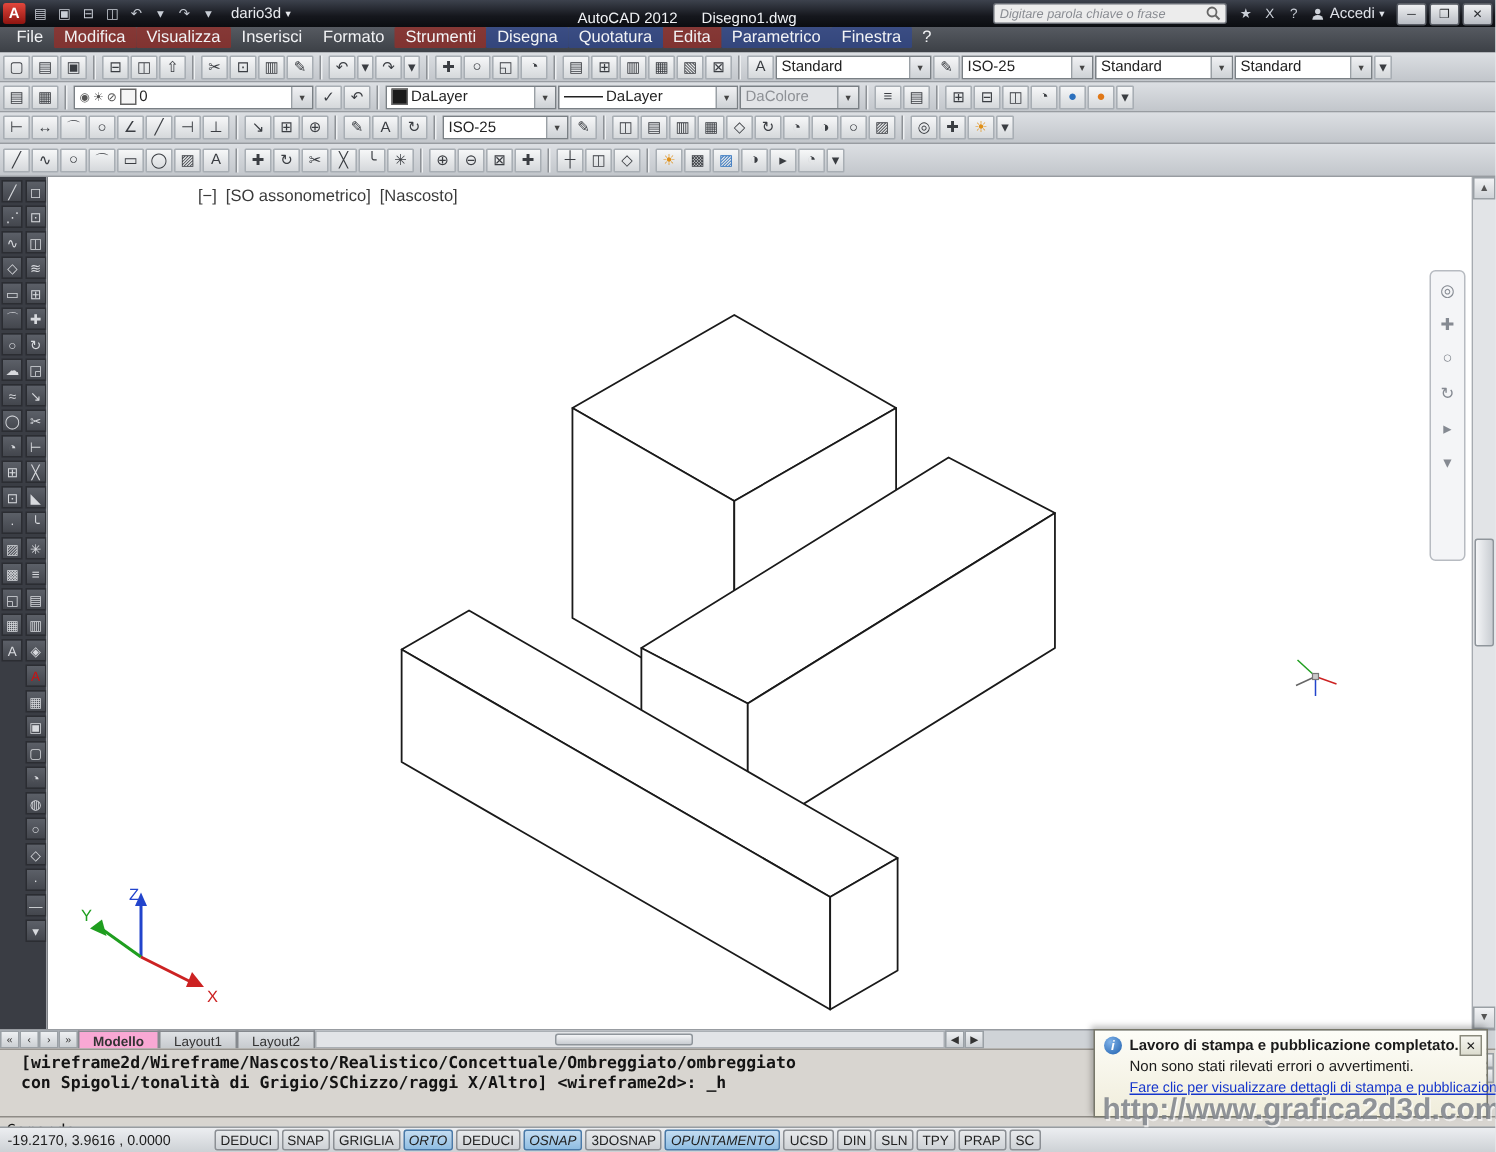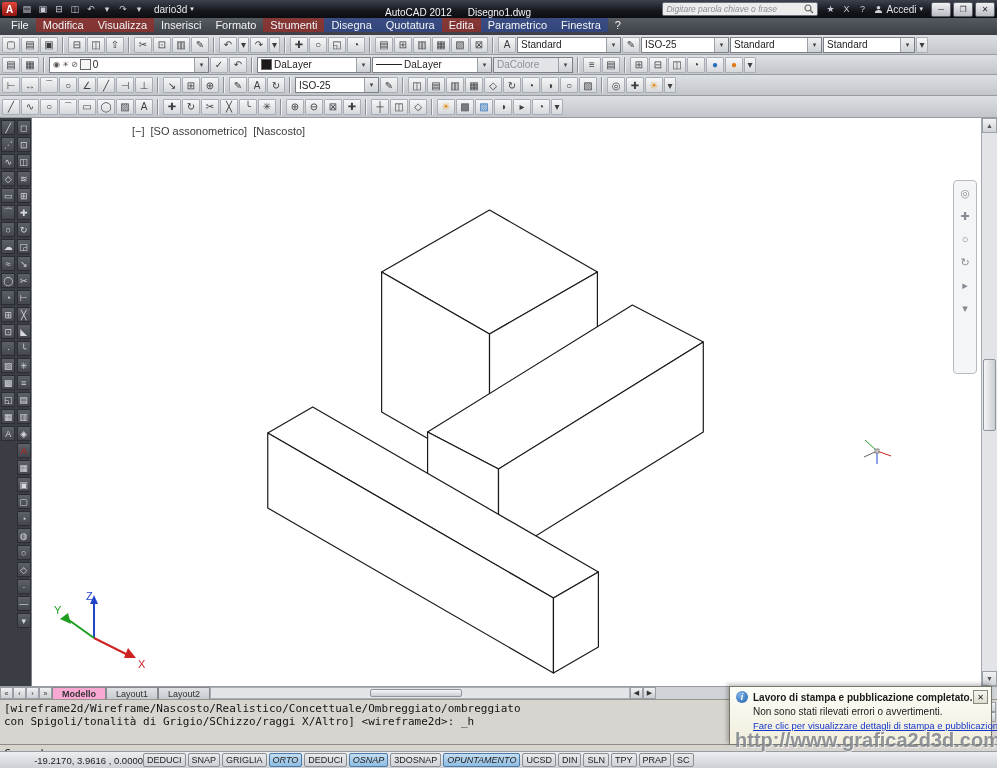--- a/index.html
+++ b/index.html
@@ -74,29 +74,29 @@
     background:linear-gradient(#eef0f2,#ccd0d4);font-size:7px;box-sizing:border-box;}
   .tab{padding:0 9px;display:flex;align-items:center;border:1px solid #85898e;border-bottom:none;
     background:linear-gradient(#dfe2e5,#c6cace);box-sizing:border-box;}
   .tab.active{background:#f9a8d4;font-weight:bold;}
   .hscroll{flex:0 0 420px;position:relative;background:#e2e4e7;border:1px solid #aaafb4;box-sizing:border-box;}
   .hthumb{position:absolute;top:1px;bottom:1px;left:38%;width:90px;background:linear-gradient(#f4f5f7,#c9cdd2);
     border:1px solid #8f959b;border-radius:2px;}
   
   .command{position:absolute;top:699px;left:0;width:997px;height:52px;background:#d8d5d0;
     border-top:1px solid #97948f;font-family:"DejaVu Sans Mono",monospace;font-size:11px;color:#141414;box-sizing:border-box;}
-  .cmd-history{padding:2px 4px 0 4px;line-height:13px;white-space:pre;}
+  .cmd-history{padding:2px 4px 0 14px;line-height:13px;white-space:pre;font-weight:bold;}
   .cmd-prompt{border-top:1px solid #8e8b86;margin-top:16px;padding:2px 4px;line-height:13px;}
   .cmd-scroll{position:absolute;right:1px;top:2px;width:12px;height:30px;display:flex;flex-direction:column;}
   .cmd-scroll .sarrow{height:10px;font-size:6px;}
   
   .statusbar{position:absolute;top:751px;left:0;width:997px;height:17px;
     background:linear-gradient(#eceef1,#cdd1d5);border-top:1px solid #989ca0;
     display:flex;align-items:center;font-size:9px;color:#222;padding-left:5px;box-sizing:border-box;}
-  .coords{width:138px;font-size:9.5px;color:#1c1c1c;white-space:nowrap;text-align:right;}
+  .coords{width:138px;font-size:9.5px;color:#1c1c1c;white-space:nowrap;}
   .toggle{border:1px solid #8b8f94;border-radius:2px;background:linear-gradient(#e8eaec,#ced2d6);
     padding:1px 3px;margin-right:2px;white-space:nowrap;}
   .toggle.active{background:linear-gradient(#c4ddf2,#8fbde2);border-color:#4a7aa8;font-style:italic;}
   
   .popup{position:absolute;left:729px;top:686px;width:263px;height:59px;z-index:30;
     background:linear-gradient(#fdfdf8,#f0eddb);border:1px solid #77776a;box-shadow:-2px -2px 4px rgba(0,0,0,.25);
     font-size:10px;color:#1a1a1a;box-sizing:border-box;}
   .pop-title{display:flex;align-items:center;gap:5px;font-weight:bold;padding:4px 4px 2px 6px;}
   .info-i{width:12px;height:12px;border-radius:50%;background:radial-gradient(circle at 35% 30%,#7fb2e8,#1d5fae);
     color:#fff;font-size:9px;font-style:italic;font-weight:bold;display:flex;align-items:center;justify-content:center;flex:0 0 auto;}

